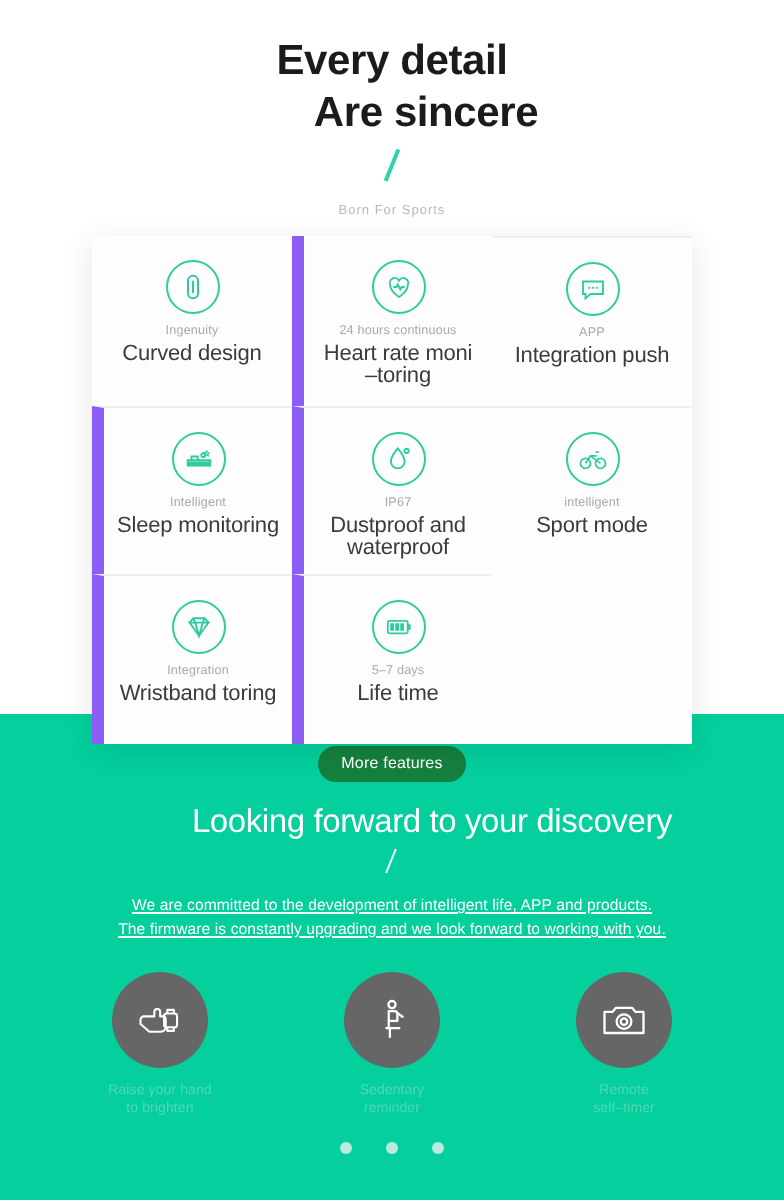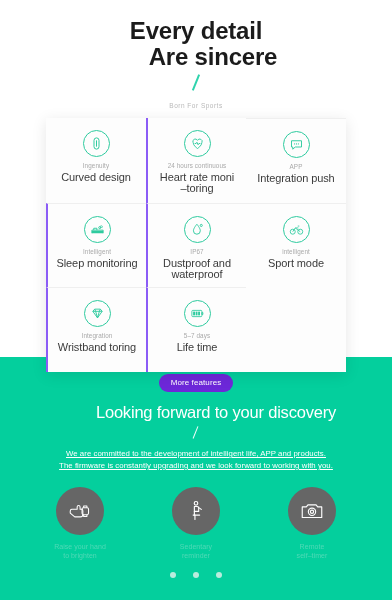--- a/index.html
+++ b/index.html
@@ -11,21 +11,21 @@
     position:relative;
   }
 
   
   .hero {
     position:absolute; left:0; top:0; width:392px; height:357px;
     background:#ffffff;
   }
   .hero-title {
     text-align:center;
-    font-size:24px;
+    font-size:21px;
     line-height:26px;
     font-weight:bold;
     color:#1b1b1b;
     letter-spacing:-0.2px;
     padding-top:18px;
   }
   .hero-title .l2 { display:block;margin-left:34px; }
 
   .slash-wrap {
     text-align:center;
@@ -58,21 +58,21 @@
     grid-template-rows:1fr 1fr 1fr;
     z-index:5;
   }
   .cell {
     position:relative;
     display:flex;
     flex-direction:column;
     align-items:center;
     padding-top:12px;
   }
-  .cell.bl { border-left:2px solid #8b5cf6; }
+  .cell.bl { border-left:6px solid #8b5cf6; }
   .cell.bt { border-top:1px solid #efefef; }
 
   .ico {
     width:27px; height:27px;
     border-radius:50%;
     border:1.3px solid #2ecb9f;
     display:flex; align-items:center; justify-content:center;
     margin-bottom:5px;
   }
   .ico svg { display:block; }
@@ -95,21 +95,21 @@
 
   
   .green {
     position:absolute; left:0; top:357px;
     width:392px; height:243px;
     background:#04cf9d;
   }
   .badge-wrap { text-align:center; padding-top:14px; }
   .badge {
     display:inline-block;
-    background:#6d28d9;
+    background:#15803d;
     color:#ffffff;
     font-size:8px;
     padding:4px 12px 5px;
     border-radius:11px;
     letter-spacing:0.1px;
   }
   .green-title {
     text-align:center;
     color:#ffffff;
     font-size:16.5px;

